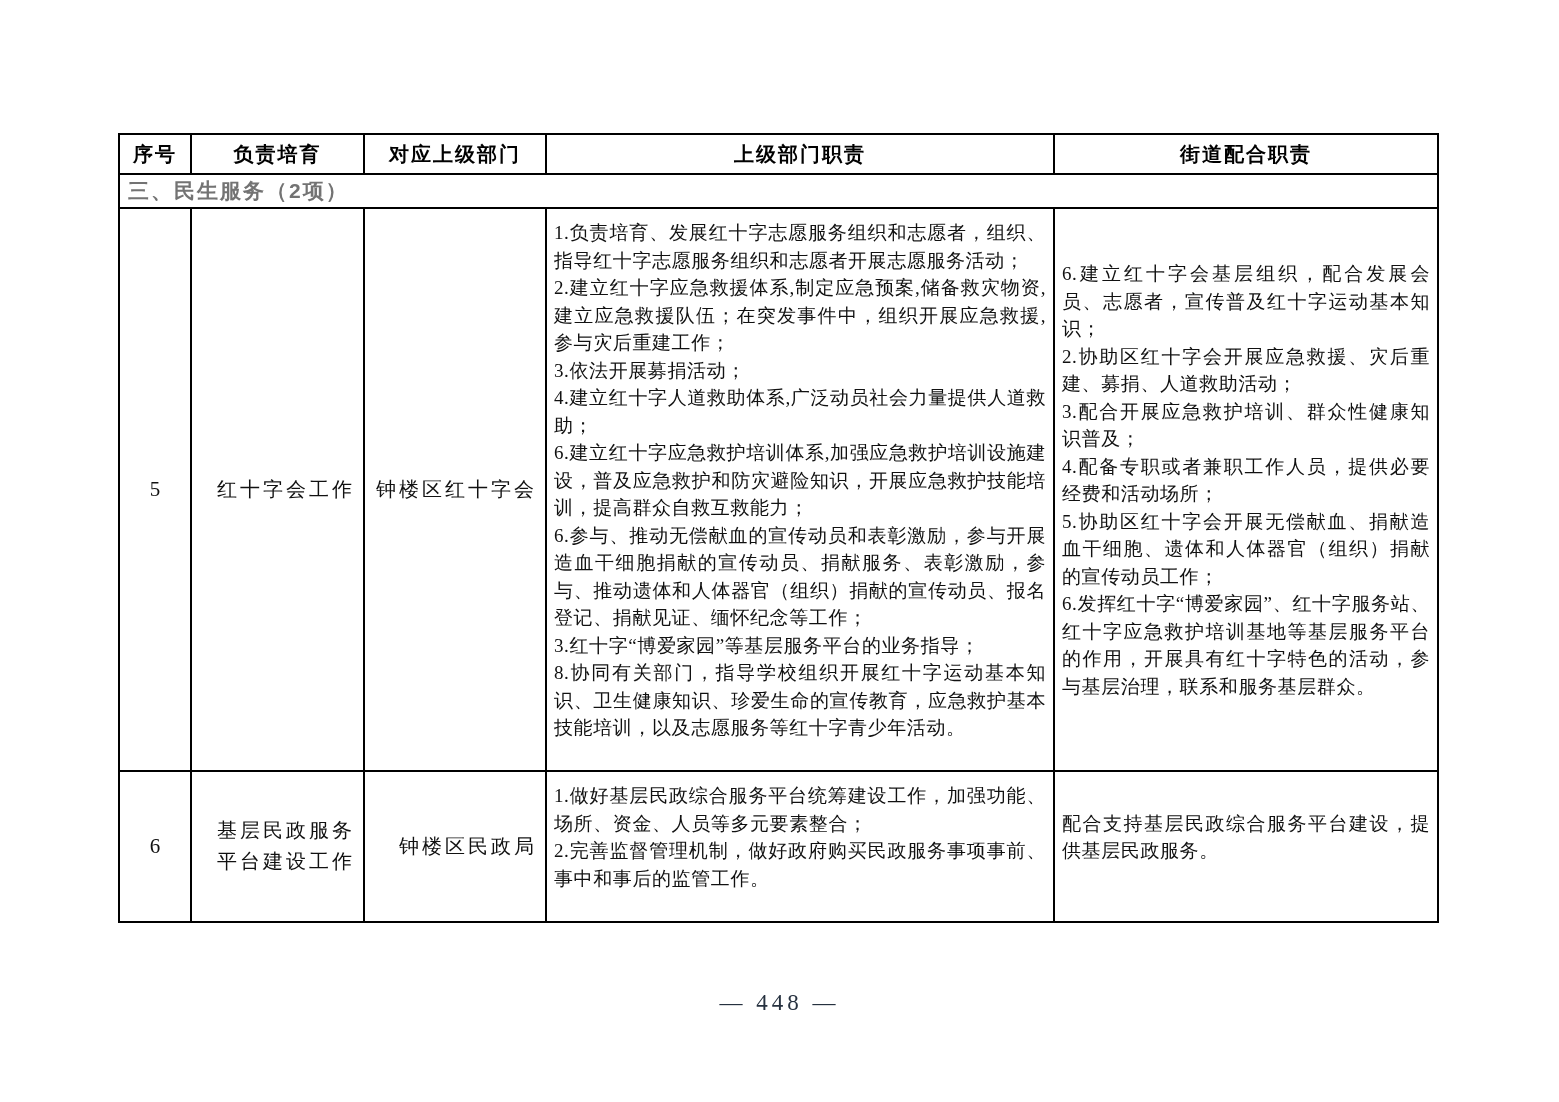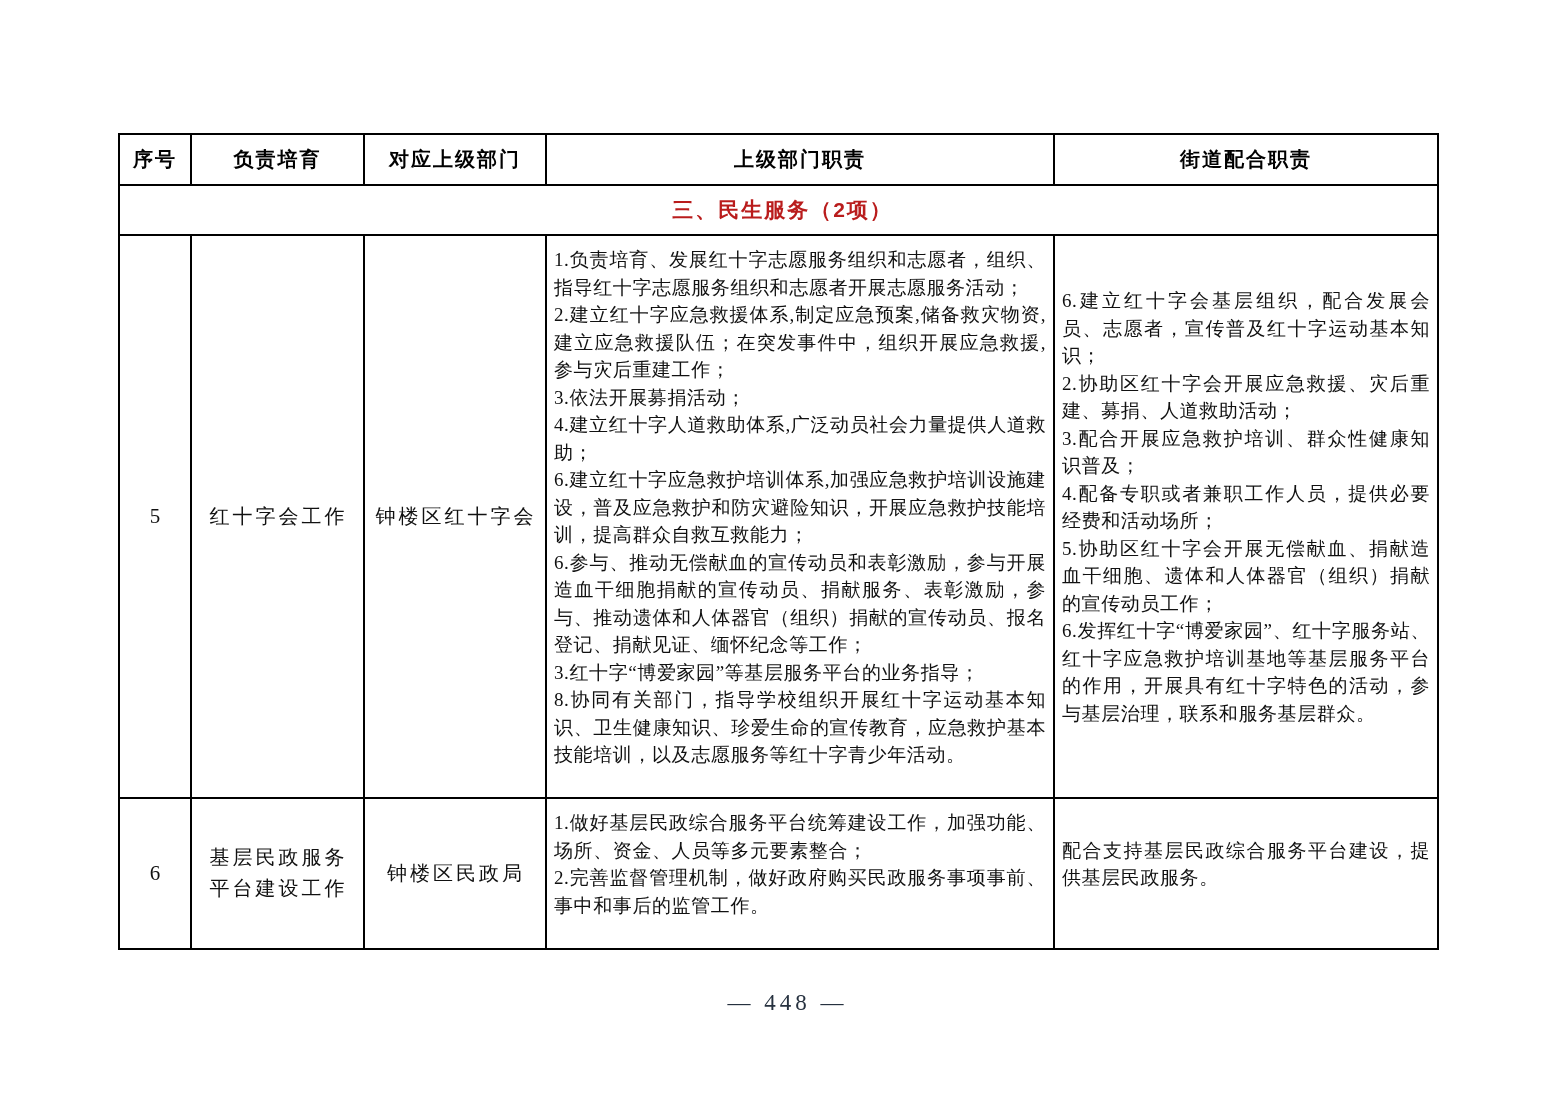--- a/index.html
+++ b/index.html
@@ -25,68 +25,68 @@
     table-layout: fixed;
   }
   .doc-table th,
   .doc-table td {
     border: 2px solid #000000;
     vertical-align: middle;
     background: #ffffff;
   }
   
   .header-row th {
-    height: 51px;
+    height: 40px;
     font-family: "Liberation Sans", "DejaVu Sans", sans-serif;
     font-weight: bold;
     font-size: 20px;
     letter-spacing: 2px;
     text-align: center;
     color: #000000;
   }
   
   .section-row td {
-    height: 50px;
+    height: 34px;
     font-family: "Liberation Sans", "DejaVu Sans", sans-serif;
     font-weight: bold;
     font-size: 21px;
     letter-spacing: 2px;
-    text-align: center;
+    text-align: left;
     padding-left: 8px;
-    color: #b91c1c;
+    color: #737373;
   }
   
   .row-5 { height: 562px; }
   .row-6 { height: 151px; }
   .cell-no {
     text-align: center;
     font-size: 21px;
   }
   .cell-name, .cell-dept {
     font-size: 20px;
     letter-spacing: 3px;
     line-height: 31px;
     padding: 4px 8px 4px 10px;
-    text-align: center;
+    text-align: right;
   }
   .cell-duties {
     padding: 10px 7px 28px 7px;
   }
   .cell-duties p {
     font-size: 19px;
     line-height: 27.5px;
     letter-spacing: 0.6px;
     text-align: justify;
     text-align-last: left;
     margin: 0;
   }
   
   .page-number {
     position: absolute;
-    left: 128px;
+    left: 120px;
     top: 990px;
     width: 1319px;
     text-align: center;
     font-size: 23px;
     letter-spacing: 4px;
     color: #26313f;
   }
 </style>
 </head>
 <body>

